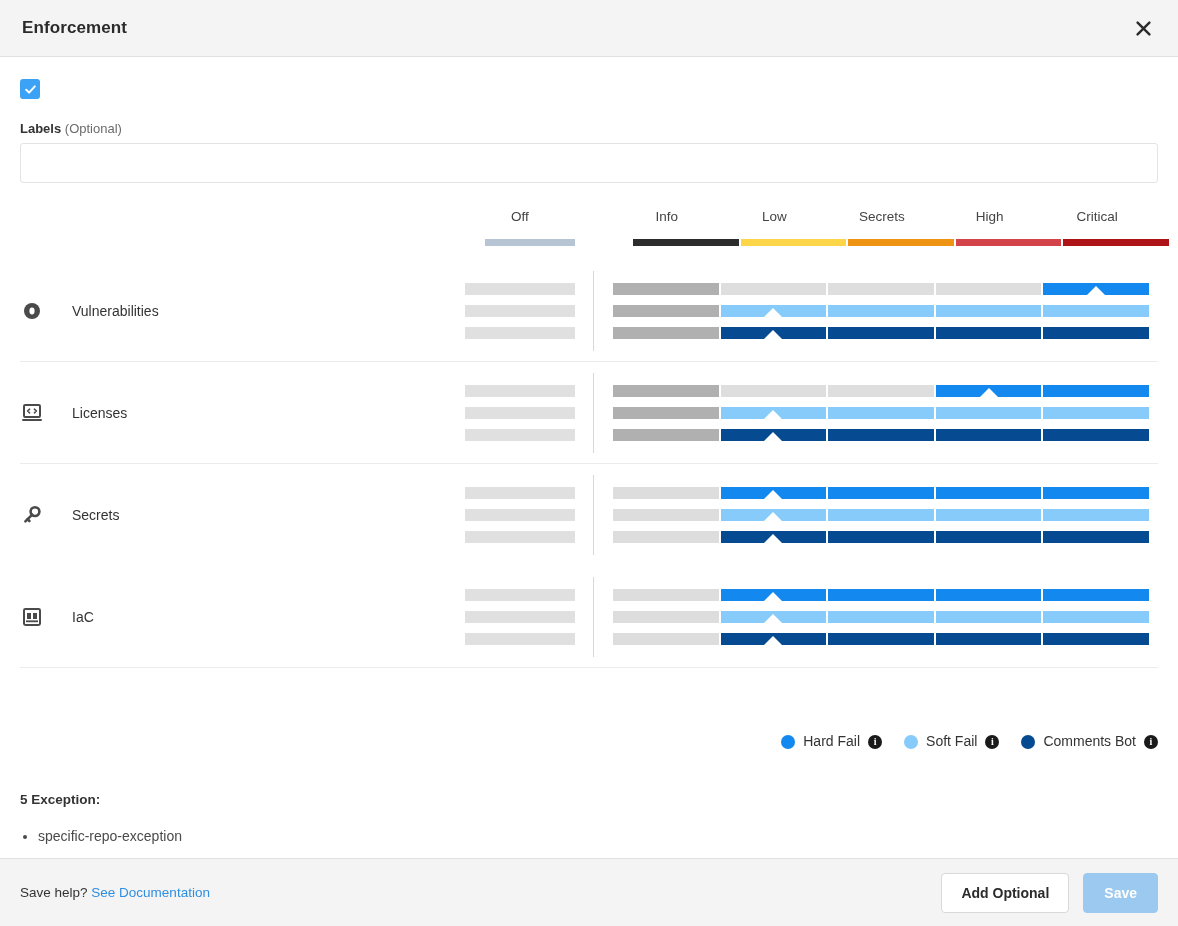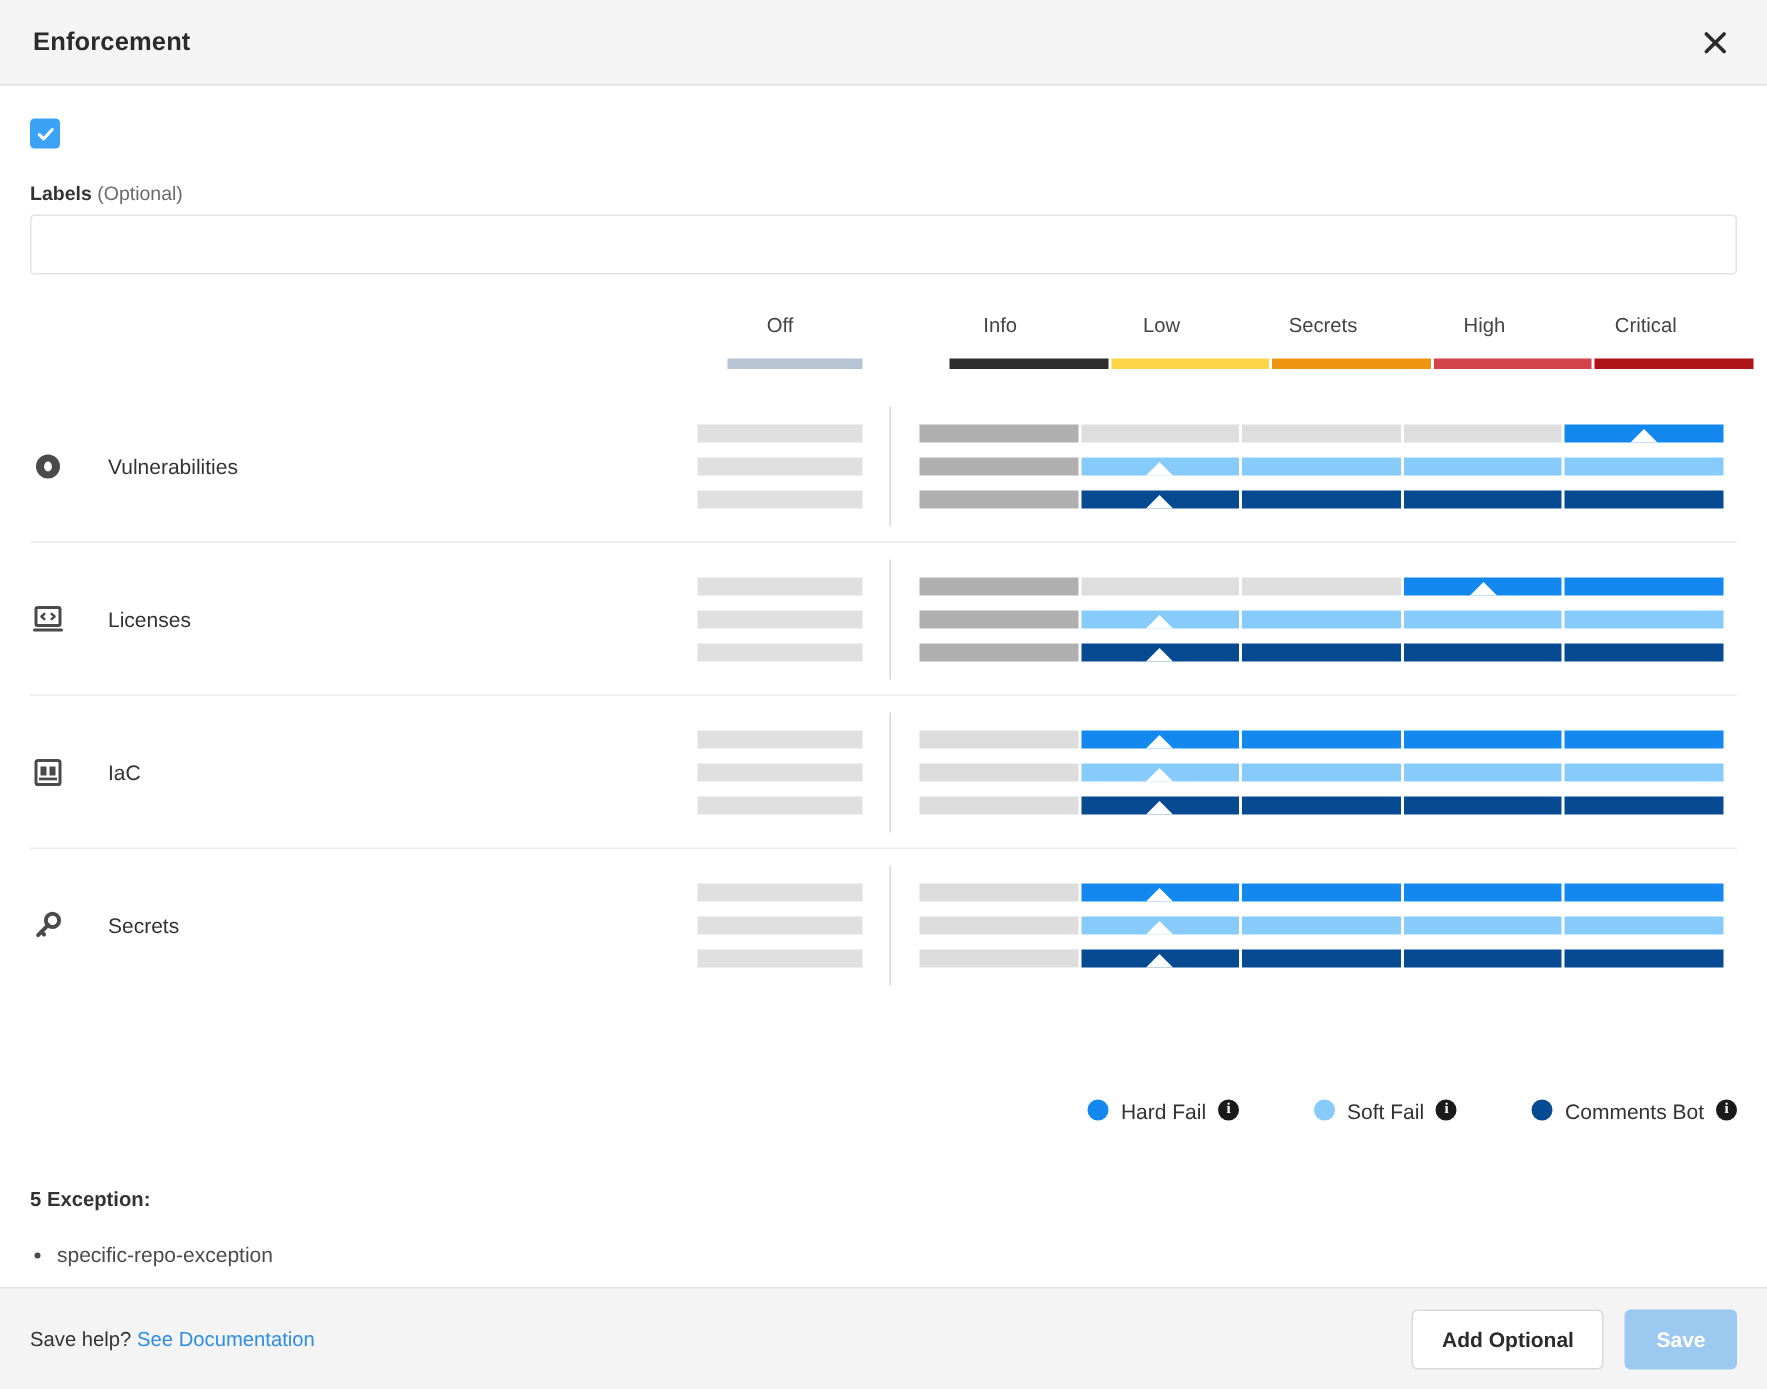--- a/index.html
+++ b/index.html
@@ -200,21 +200,21 @@
   .legend {
     position: absolute;
     right: 20px;
     top: 676px;
     display: flex;
     align-items: center;
     gap: 22px;
     font-size: 14px;
     color: #333;
   }
-  .legend-item { display: flex; align-items: flex-start; gap: 8px; white-space: nowrap; margin-left: 28px; }
+  .legend-item { display: flex; align-items: flex-end; gap: 8px; white-space: nowrap; }
   .dot { width: 14px; height: 14px; border-radius: 50%; flex: none; }
   .info-i {
     width: 14px; height: 14px;
     border-radius: 50%;
     background: #1a1a1a;
     color: #fff;
     font-size: 10px;
     font-weight: bold;
     font-family: "Liberation Serif", serif;
     display: flex; align-items: center; justify-content: center;
@@ -417,76 +417,76 @@
               <div class="seg-cell" style="left: 593px; width: 105.6px; background: rgb(176, 176, 176);"></div>
               <div class="seg-cell" style="left: 700.6px; width: 105.6px; background: rgb(6, 74, 145);">
                 <span class="notch"></span>
               </div>
               <div class="seg-cell" style="left: 808.2px; width: 105.6px; background: rgb(6, 74, 145);"></div>
               <div class="seg-cell" style="left: 915.8px; width: 105.6px; background: rgb(6, 74, 145);"></div>
               <div class="seg-cell" style="left: 1023.4px; width: 105.6px; background: rgb(6, 74, 145);"></div>
             </div>
           </div>
         </div>
+        <div class="srow last">
+          <div class="row-ident">
+            <span class="row-icon">
+              <svg width="20" height="20" viewBox="0 0 20 20">
+                <circle cx="13" cy="6.6" r="4.4" fill="none" stroke="#4a4a4a" stroke-width="2.6"></circle>
+                <path d="M10.2 9.6 L3.4 16.4" stroke="#4a4a4a" stroke-width="2.6" stroke-linecap="round"></path>
+                <path d="M5.6 14.2 L7.4 16" stroke="#4a4a4a" stroke-width="2.6" stroke-linecap="round"></path>
+              </svg>
+            </span>
+            <span class="row-name">Secrets</span>
+          </div>
+          <div class="tracks">
+            <div class="divider" style="left: 573px;"></div>
+            <div class="track" style="top: 0px; left: 0px; right: 0px;">
+              <div class="off-bar" style="left: 445px; width: 110px; background: rgb(224, 224, 224);"></div>
+              <div class="seg-cell" style="left: 593px; width: 105.6px; background: rgb(221, 221, 221);"></div>
+              <div class="seg-cell" style="left: 700.6px; width: 105.6px; background: rgb(19, 137, 240);">
+                <span class="notch"></span>
+              </div>
+              <div class="seg-cell" style="left: 808.2px; width: 105.6px; background: rgb(19, 137, 240);"></div>
+              <div class="seg-cell" style="left: 915.8px; width: 105.6px; background: rgb(19, 137, 240);"></div>
+              <div class="seg-cell" style="left: 1023.4px; width: 105.6px; background: rgb(19, 137, 240);"></div>
+            </div>
+            <div class="track" style="top: 22px; left: 0px; right: 0px;">
+              <div class="off-bar" style="left: 445px; width: 110px; background: rgb(224, 224, 224);"></div>
+              <div class="seg-cell" style="left: 593px; width: 105.6px; background: rgb(221, 221, 221);"></div>
+              <div class="seg-cell" style="left: 700.6px; width: 105.6px; background: rgb(135, 203, 251);">
+                <span class="notch"></span>
+              </div>
+              <div class="seg-cell" style="left: 808.2px; width: 105.6px; background: rgb(135, 203, 251);"></div>
+              <div class="seg-cell" style="left: 915.8px; width: 105.6px; background: rgb(135, 203, 251);"></div>
+              <div class="seg-cell" style="left: 1023.4px; width: 105.6px; background: rgb(135, 203, 251);"></div>
+            </div>
+            <div class="track" style="top: 44px; left: 0px; right: 0px;">
+              <div class="off-bar" style="left: 445px; width: 110px; background: rgb(224, 224, 224);"></div>
+              <div class="seg-cell" style="left: 593px; width: 105.6px; background: rgb(221, 221, 221);"></div>
+              <div class="seg-cell" style="left: 700.6px; width: 105.6px; background: rgb(6, 74, 145);">
+                <span class="notch"></span>
+              </div>
+              <div class="seg-cell" style="left: 808.2px; width: 105.6px; background: rgb(6, 74, 145);"></div>
+              <div class="seg-cell" style="left: 915.8px; width: 105.6px; background: rgb(6, 74, 145);"></div>
+              <div class="seg-cell" style="left: 1023.4px; width: 105.6px; background: rgb(6, 74, 145);"></div>
+            </div>
+          </div>
+        </div>
         <div class="srow">
           <div class="row-ident">
             <span class="row-icon">
               <svg width="20" height="20" viewBox="0 0 20 20">
                 <rect x="2" y="2" width="16" height="16" rx="1.4" fill="none" stroke="#4a4a4a" stroke-width="2"></rect>
                 <rect x="5" y="6" width="4" height="6" fill="#4a4a4a"></rect>
                 <rect x="11" y="6" width="4" height="6" fill="#4a4a4a"></rect>
                 <rect x="4" y="13.4" width="12" height="1.8" fill="#4a4a4a"></rect>
               </svg>
             </span>
             <span class="row-name">IaC</span>
-          </div>
-          <div class="tracks">
-            <div class="divider" style="left: 573px;"></div>
-            <div class="track" style="top: 0px; left: 0px; right: 0px;">
-              <div class="off-bar" style="left: 445px; width: 110px; background: rgb(224, 224, 224);"></div>
-              <div class="seg-cell" style="left: 593px; width: 105.6px; background: rgb(221, 221, 221);"></div>
-              <div class="seg-cell" style="left: 700.6px; width: 105.6px; background: rgb(19, 137, 240);">
-                <span class="notch"></span>
-              </div>
-              <div class="seg-cell" style="left: 808.2px; width: 105.6px; background: rgb(19, 137, 240);"></div>
-              <div class="seg-cell" style="left: 915.8px; width: 105.6px; background: rgb(19, 137, 240);"></div>
-              <div class="seg-cell" style="left: 1023.4px; width: 105.6px; background: rgb(19, 137, 240);"></div>
-            </div>
-            <div class="track" style="top: 22px; left: 0px; right: 0px;">
-              <div class="off-bar" style="left: 445px; width: 110px; background: rgb(224, 224, 224);"></div>
-              <div class="seg-cell" style="left: 593px; width: 105.6px; background: rgb(221, 221, 221);"></div>
-              <div class="seg-cell" style="left: 700.6px; width: 105.6px; background: rgb(135, 203, 251);">
-                <span class="notch"></span>
-              </div>
-              <div class="seg-cell" style="left: 808.2px; width: 105.6px; background: rgb(135, 203, 251);"></div>
-              <div class="seg-cell" style="left: 915.8px; width: 105.6px; background: rgb(135, 203, 251);"></div>
-              <div class="seg-cell" style="left: 1023.4px; width: 105.6px; background: rgb(135, 203, 251);"></div>
-            </div>
-            <div class="track" style="top: 44px; left: 0px; right: 0px;">
-              <div class="off-bar" style="left: 445px; width: 110px; background: rgb(224, 224, 224);"></div>
-              <div class="seg-cell" style="left: 593px; width: 105.6px; background: rgb(221, 221, 221);"></div>
-              <div class="seg-cell" style="left: 700.6px; width: 105.6px; background: rgb(6, 74, 145);">
-                <span class="notch"></span>
-              </div>
-              <div class="seg-cell" style="left: 808.2px; width: 105.6px; background: rgb(6, 74, 145);"></div>
-              <div class="seg-cell" style="left: 915.8px; width: 105.6px; background: rgb(6, 74, 145);"></div>
-              <div class="seg-cell" style="left: 1023.4px; width: 105.6px; background: rgb(6, 74, 145);"></div>
-            </div>
-          </div>
-        </div>
-        <div class="srow last">
-          <div class="row-ident">
-            <span class="row-icon">
-              <svg width="20" height="20" viewBox="0 0 20 20">
-                <circle cx="13" cy="6.6" r="4.4" fill="none" stroke="#4a4a4a" stroke-width="2.6"></circle>
-                <path d="M10.2 9.6 L3.4 16.4" stroke="#4a4a4a" stroke-width="2.6" stroke-linecap="round"></path>
-                <path d="M5.6 14.2 L7.4 16" stroke="#4a4a4a" stroke-width="2.6" stroke-linecap="round"></path>
-              </svg>
-            </span>
-            <span class="row-name">Secrets</span>
           </div>
           <div class="tracks">
             <div class="divider" style="left: 573px;"></div>
             <div class="track" style="top: 0px; left: 0px; right: 0px;">
               <div class="off-bar" style="left: 445px; width: 110px; background: rgb(224, 224, 224);"></div>
               <div class="seg-cell" style="left: 593px; width: 105.6px; background: rgb(221, 221, 221);"></div>
               <div class="seg-cell" style="left: 700.6px; width: 105.6px; background: rgb(19, 137, 240);">
                 <span class="notch"></span>
               </div>
               <div class="seg-cell" style="left: 808.2px; width: 105.6px; background: rgb(19, 137, 240);"></div>

